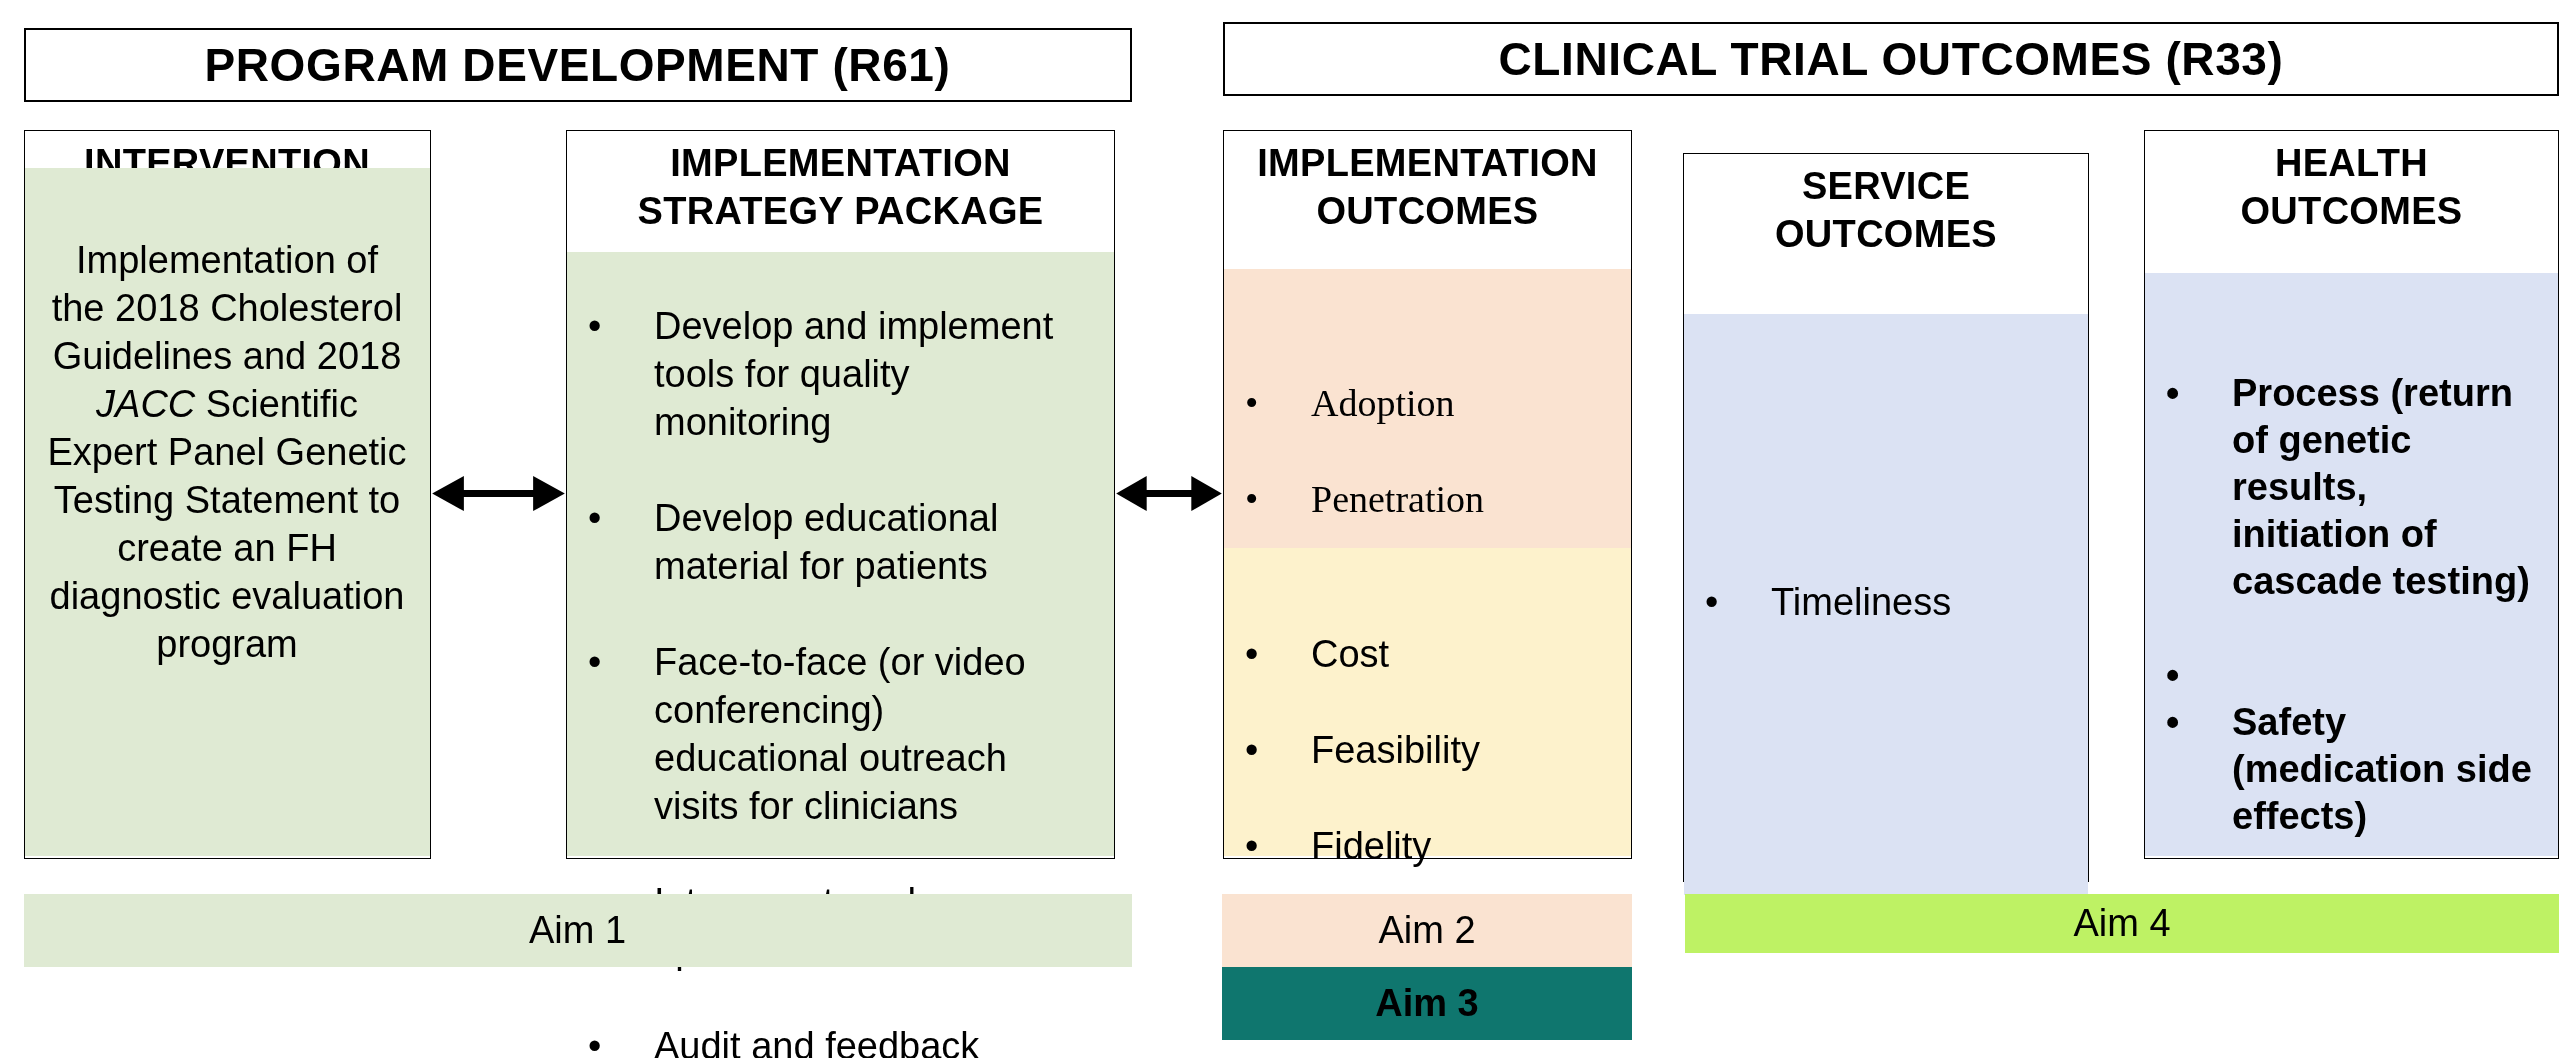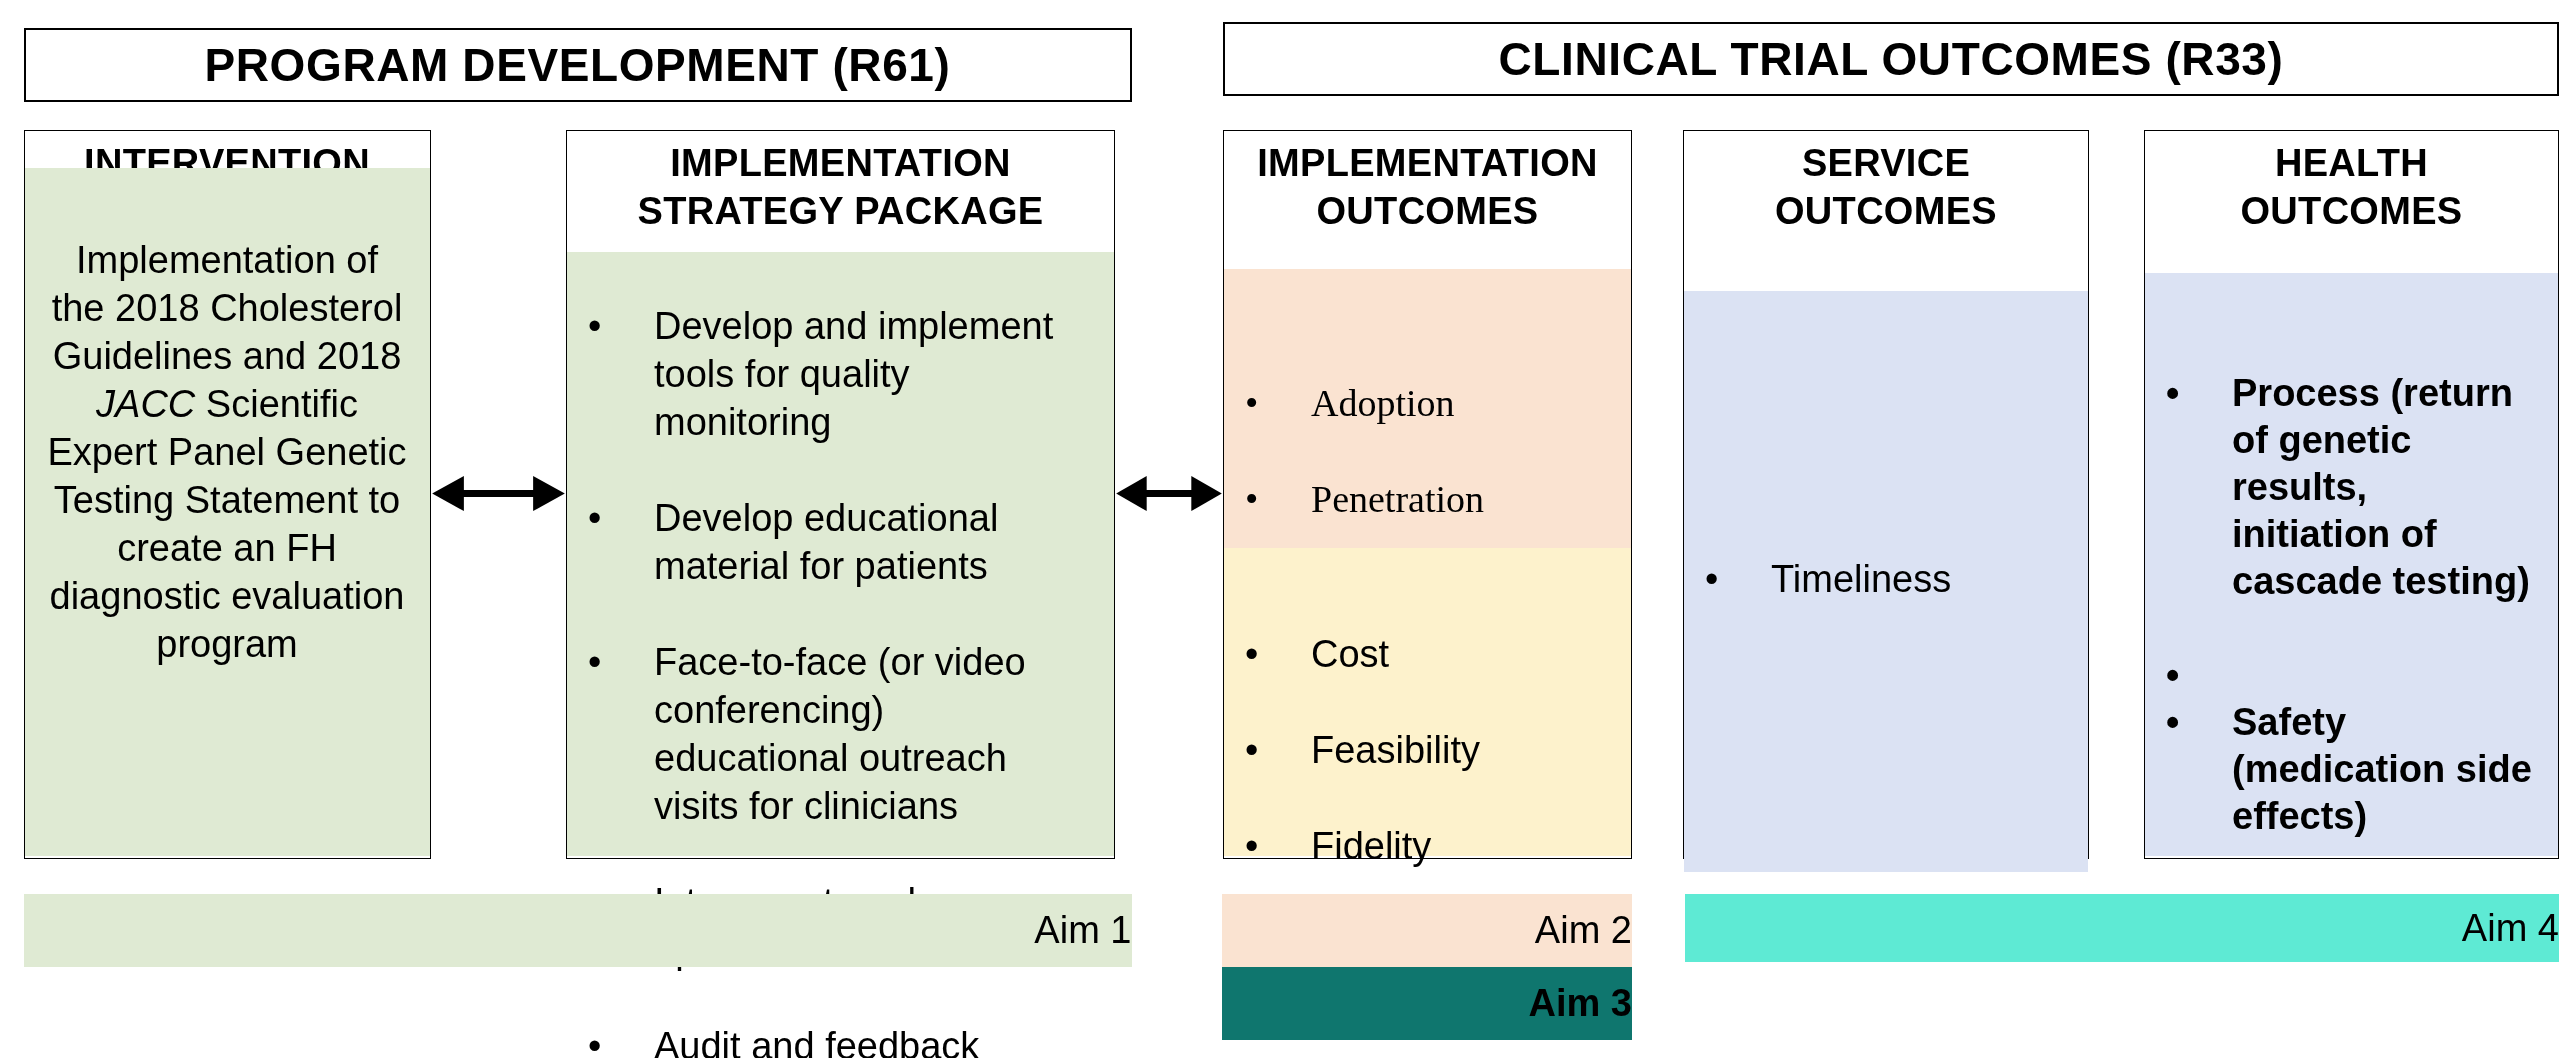--- a/index.html
+++ b/index.html
@@ -28,21 +28,21 @@
 
   
   ul.bullets{list-style:none;margin:0;padding:0;}
   ul.bullets li{position:relative;padding-left:87px;padding-right:5.9px;}
   ul.bullets li .bullet-dot{position:absolute;left:21px;top:0;}
   ul.bullets li .bullet-dot::before{content:"\2022";}
 
   .c5 .body-text{line-height:47px;}
 
   
-  .aim-bar{position:absolute;display:flex;align-items:center;justify-content:flex-end;
+  .aim-bar{position:absolute;display:flex;align-items:center;justify-content:center;
            font-size:38px;}
 
   
   svg.arrow{position:absolute;overflow:visible;}
 
   
 </style>
 </head>
 <body>
 
@@ -102,21 +102,21 @@
   <div class="fill fill-yellow" style="top: 417px; height: 308px; background: rgb(253, 242, 204);">
     <ul class="bullets body-text" style="margin-top:34px;">
       <li><span class="bullet-dot"></span><span>Cost</span></li>
       <li><span class="bullet-dot"></span><span>Feasibility</span></li>
       <li><span class="bullet-dot"></span><span>Fidelity</span></li>
       <li><span class="bullet-dot"></span><span>Sustainability</span></li>
     </ul>
   </div>
 </div>
 
-<div class="col c4" style="left:1683px;width:406px;">
+<div class="col c4" style="left:1683px;width:406px;margin-top:23px;">
   <div class="col-header">SERVICE
 OUTCOMES</div>
   <div class="fill fill-lavender" style="top: 160px; height: 581px; background: rgb(219, 226, 243);">
     <ul class="bullets body-text" style="margin-top:216px;">
       <li><span class="bullet-dot"></span><span>Timeliness</span></li>
     </ul>
   </div>
 </div>
 
 <div class="col c5" style="left:2144px;width:415px;">
@@ -153,16 +153,16 @@
 </div>
 
 <div class="aim-bar aim-peach" style="left: 1222px; top: 894px; width: 410px; height: 73px; background: rgb(250, 227, 209);">
   <span>Aim 2</span>
 </div>
 
 <div class="aim-bar aim-yellow" style="left: 1222px; top: 967px; width: 410px; height: 73px; background: #0f766e; font-weight: bold;">
   <span>Aim 3</span>
 </div>
 
-<div class="aim-bar aim-lavender" style="left: 1685px; top: 894px; width: 874px; height: 68px; background: #5eead4;">
+<div class="aim-bar aim-lavender" style="left: 1685px; top: 894px; width: 874px; height: 59px; background: #bef264;">
   <span>Aim 4</span>
 </div>
 
 
 </body></html>

